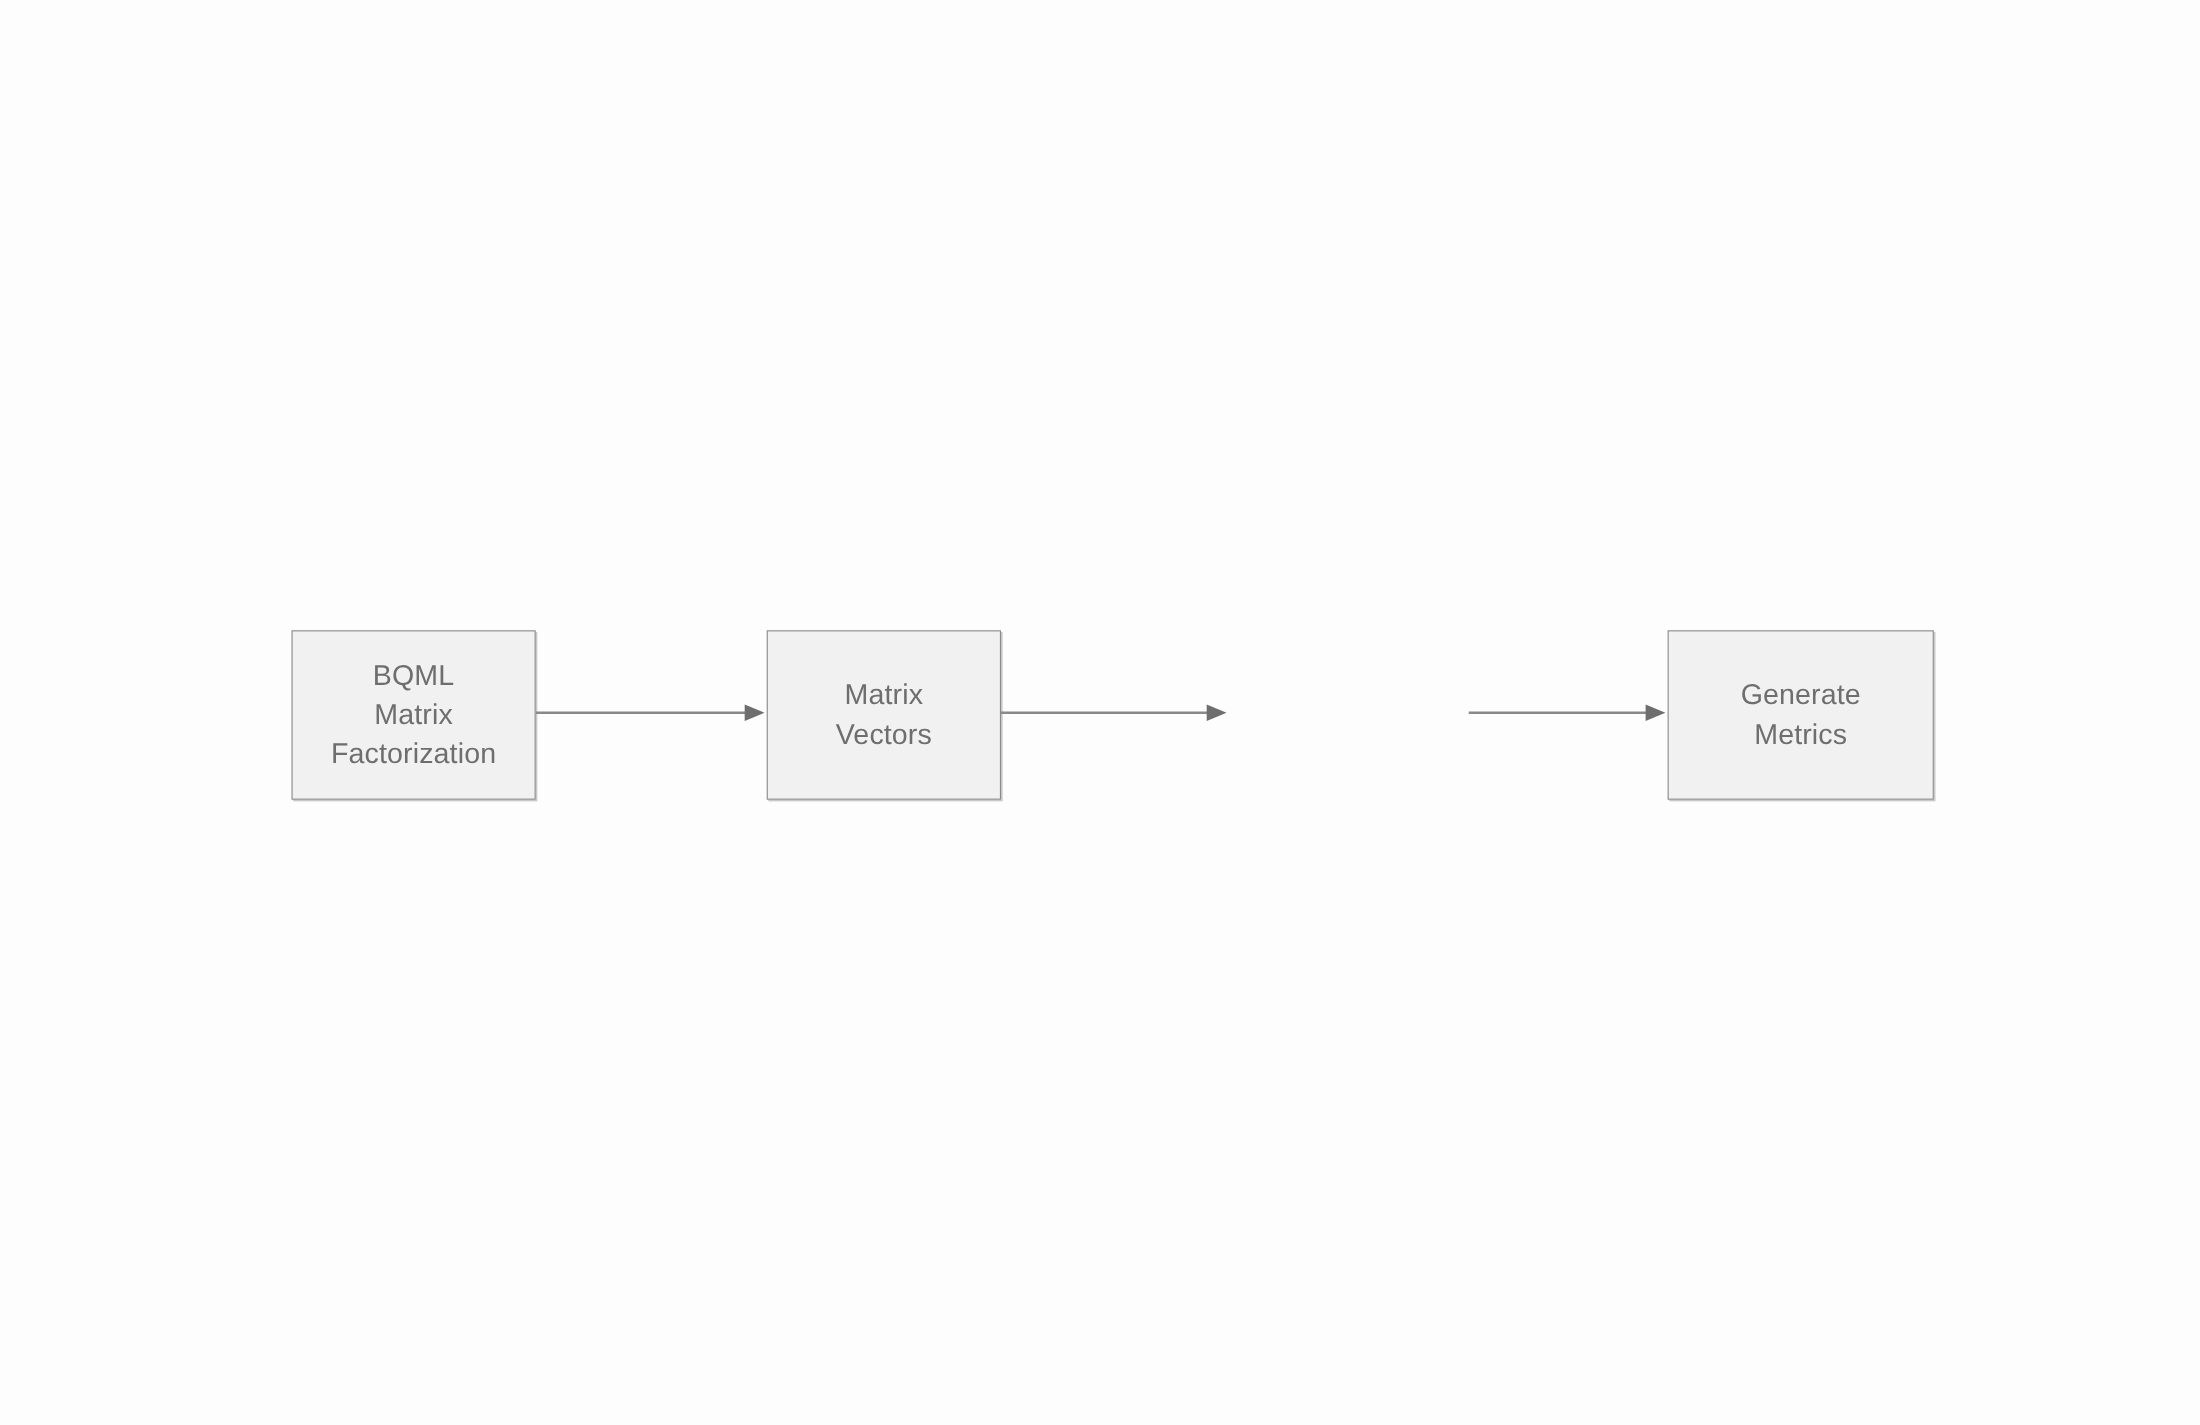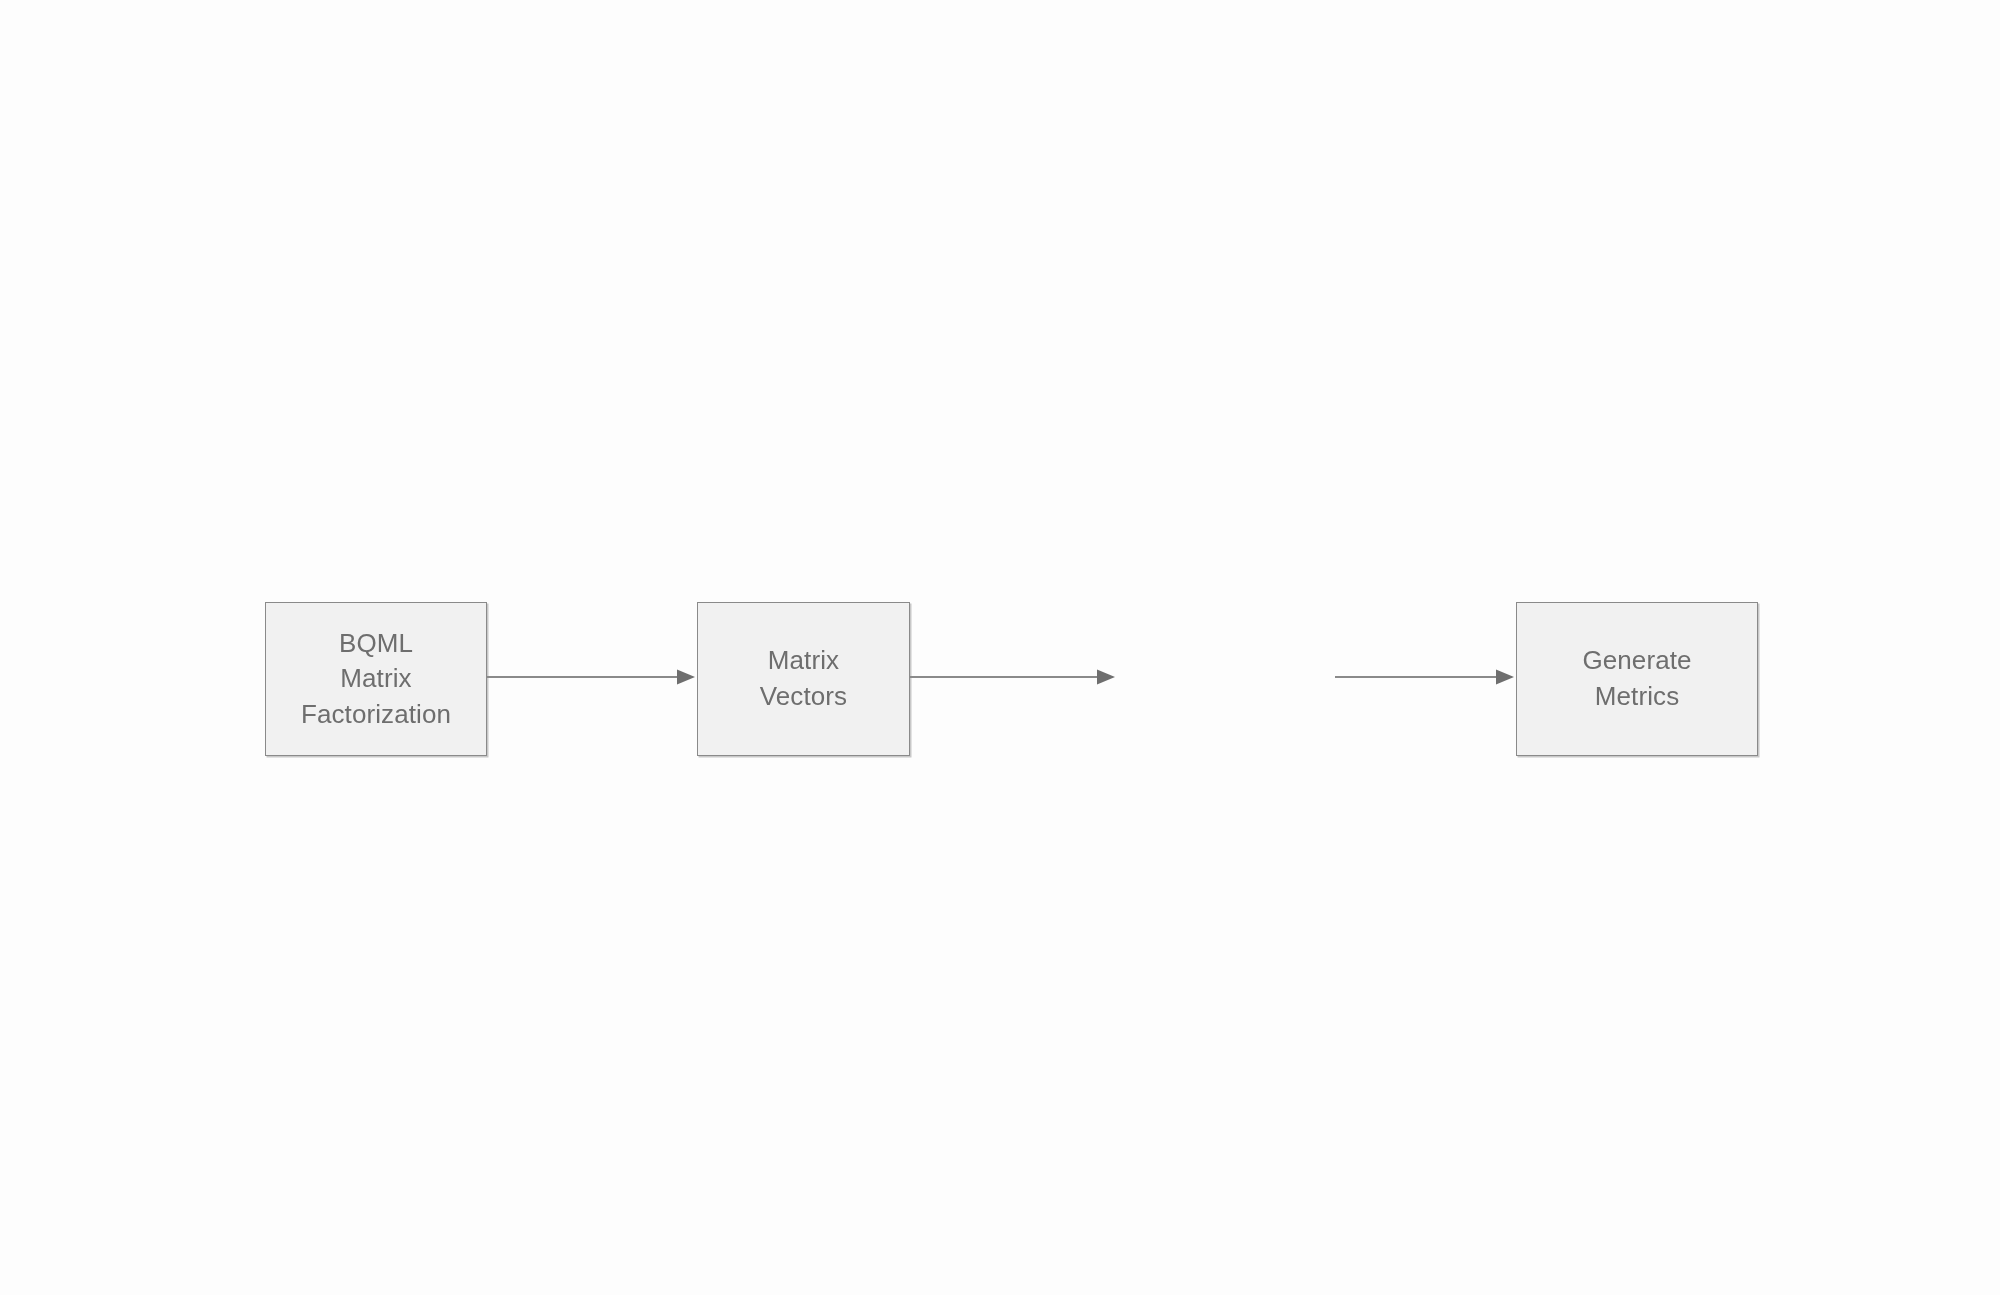--- a/index.html
+++ b/index.html
@@ -19,21 +19,21 @@
     position: relative;
     width: 2000px;
     height: 1295px;
     background: #fdfdfd;
   }
 
   
   .flow-row {
     position: absolute;
     left: 0;
-    top: 602px;
+    top: 573px;
     width: 2000px;
     height: 154px;
   }
 
   
   .node-box {
     position: absolute;
     top: 0;
     height: 154px;
     box-sizing: border-box;

